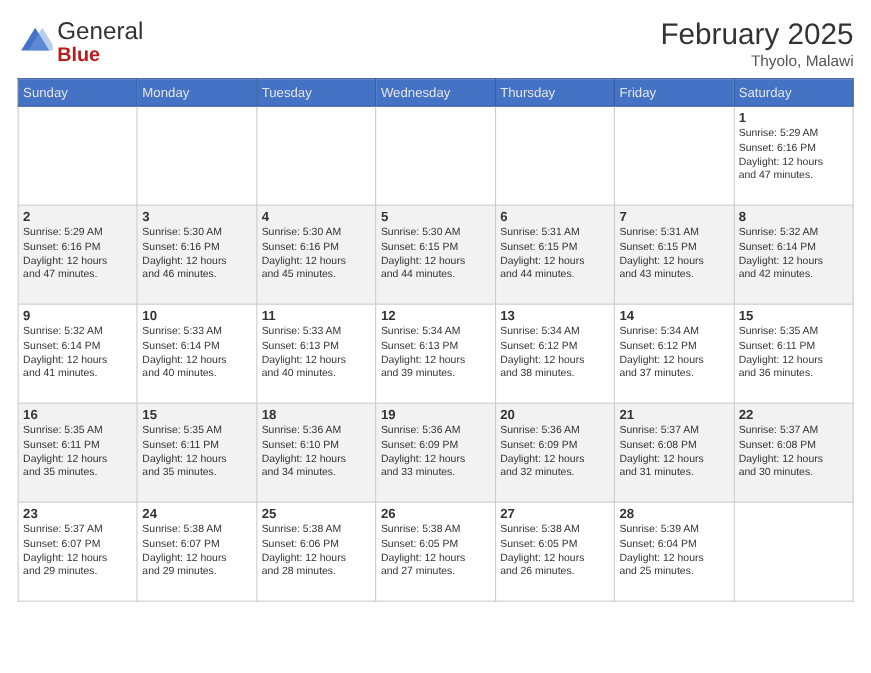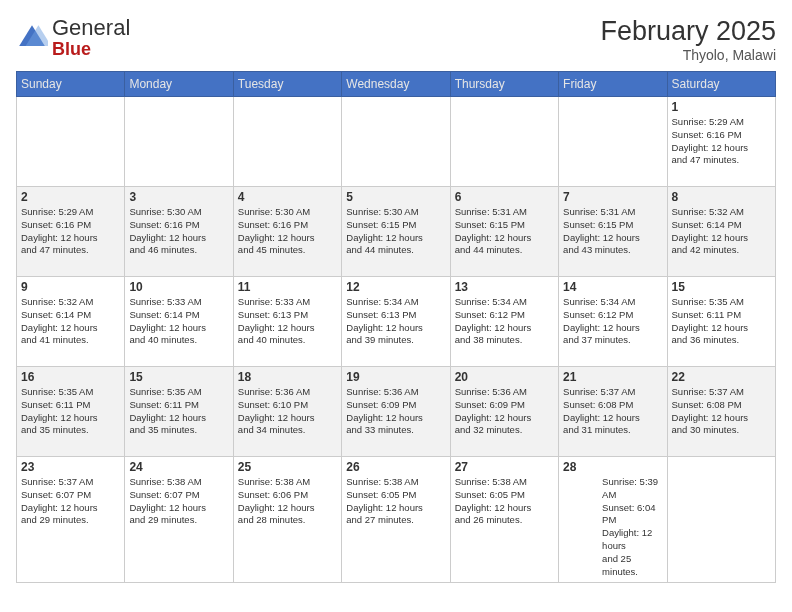--- a/index.html
+++ b/index.html
@@ -323,21 +323,21 @@
         </td>
         <td>
           <div class="day-number">27</div>
           <div class="day-info" style="white-space: pre-line;">Sunrise: 5:38 AM
 Sunset: 6:05 PM
 Daylight: 12 hours
 and 26 minutes.</div>
         </td>
         <td>
           <div class="day-number">28</div>
-          <div class="day-info" style="white-space: pre-line; margin-left: 39px;">Sunrise: 5:39 AM
+          <div class="day-info" style="white-space: pre-line;">Sunrise: 5:39 AM
 Sunset: 6:04 PM
 Daylight: 12 hours
 and 25 minutes.</div>
         </td>
         <td class="empty-cell"></td>
       </tr>
     </tbody>
 </table>
 
 </body></html>

